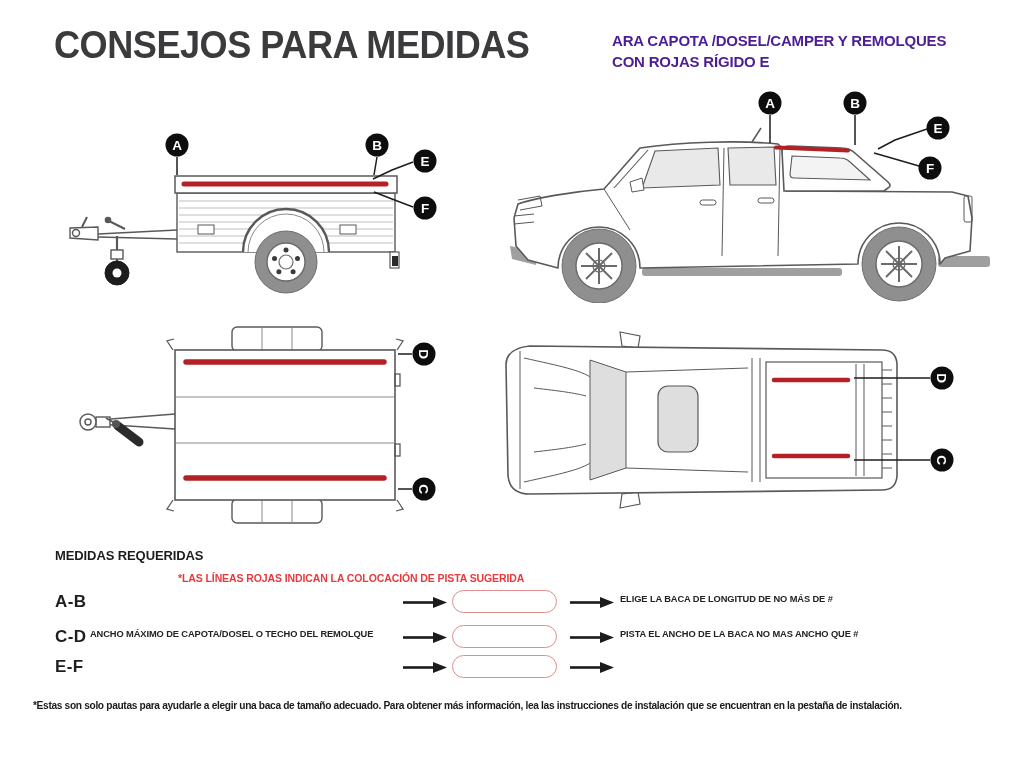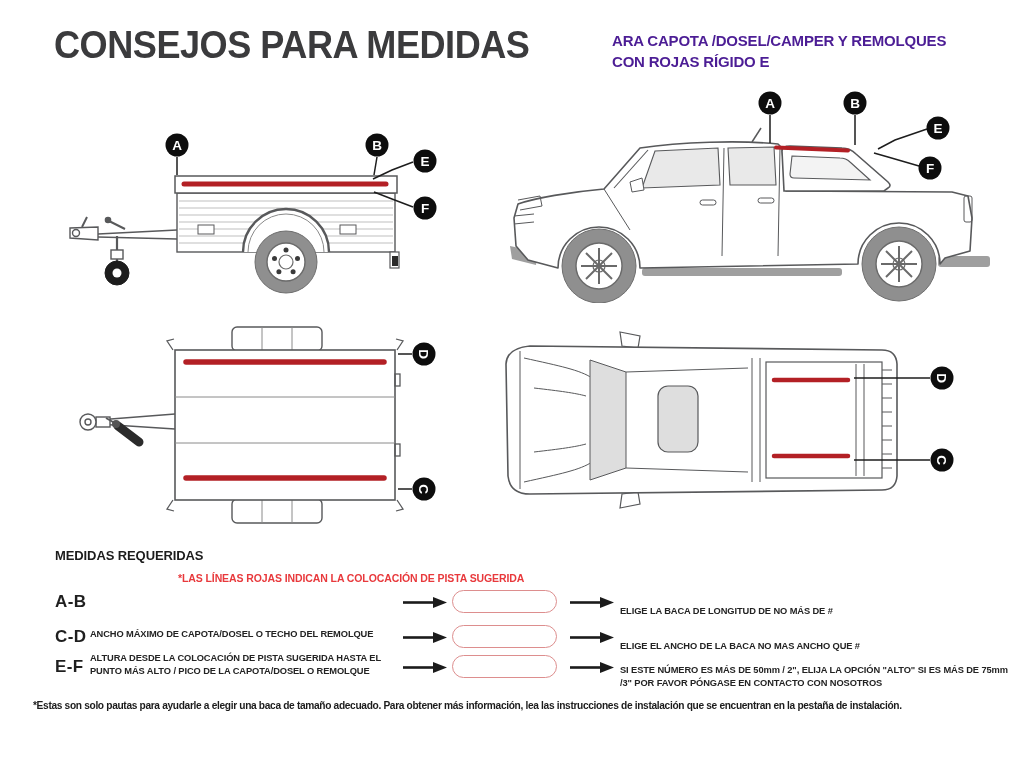--- a/index.html
+++ b/index.html
@@ -20,21 +20,21 @@
   }
   .diagram{position:absolute;}
   .sec-title{left:55px;top:548px;font-size:13px;font-weight:700;color:#1c1c1c;letter-spacing:-0.1px;white-space:nowrap;}
   .sec-note{left:178px;top:572px;font-size:10.5px;font-weight:700;color:#e8393c;letter-spacing:-0.1px;white-space:nowrap;}
   .mrow{position:absolute;left:0;width:1024px;height:36px;}
   .mrow .code{position:absolute;left:55px;font-size:17px;font-weight:700;letter-spacing:0.4px;color:#1f1f1f;}
   .mrow .desc{position:absolute;left:90px;width:320px;font-size:9.3px;font-weight:700;line-height:12.5px;letter-spacing:-0.1px;color:#232323;}
   .mrow .arrow1{position:absolute;left:403px;width:44px;height:13px;}
   .mrow .pill{position:absolute;left:452px;width:103px;height:21px;border:1.5px solid #dd8e8e;border-radius:12px;background:#fff;}
   .mrow .arrow2{position:absolute;left:570px;width:44px;height:13px;}
-  .mrow .instr{position:absolute;left:620px;width:402px;font-size:9.3px;font-weight:700;line-height:12.5px;letter-spacing:-0.1px;color:#232323;margin-top:12px;}
+  .mrow .instr{position:absolute;left:620px;width:402px;font-size:9.3px;font-weight:700;line-height:12.5px;letter-spacing:-0.1px;color:#232323;}
   .r1{top:587px}.r1 .code{top:5px}.r1 .desc{top:0}.r1 .arrow1,.r1 .arrow2{top:9px}.r1 .pill{top:3px}.r1 .instr{top:6px}
   .r2{top:624px}.r2 .code{top:3px}.r2 .desc{top:4px}.r2 .arrow1,.r2 .arrow2{top:7px}.r2 .pill{top:1px}.r2 .instr{top:4px}
   .r3{top:650px}.r3 .code{top:7px}.r3 .desc{top:2px}.r3 .arrow1,.r3 .arrow2{top:11px}.r3 .pill{top:5px}.r3 .instr{top:2px}
   .footer-note{
     left:33px;top:699px;font-size:10.5px;font-weight:700;color:#1c1c1c;
     letter-spacing:-0.35px;white-space:nowrap;
     transform:scaleX(0.97);transform-origin:left top;
   }
   svg text.lbl{font-family:"Liberation Sans",sans-serif;font-size:13.5px;font-weight:700;fill:#ffffff;}
 </style>
@@ -343,31 +343,29 @@
   <div class="desc">ANCHO MÁXIMO DE CAPOTA/DOSEL O TECHO DEL REMOLQUE</div>
   <svg class="arrow1" viewBox="0 0 44 13">
     <line x1="0" y1="6.5" x2="31" y2="6.5" stroke="#1b1b1b" stroke-width="2.6"></line>
     <polygon points="30,1 44,6.5 30,12" fill="#1b1b1b"></polygon>
   </svg>
   <div class="pill"></div>
   <svg class="arrow2" viewBox="0 0 44 13">
     <line x1="0" y1="6.5" x2="31" y2="6.5" stroke="#1b1b1b" stroke-width="2.6"></line>
     <polygon points="30,1 44,6.5 30,12" fill="#1b1b1b"></polygon>
   </svg>
-  <div class="instr">ELIGE EL ANCHO DE LA BACA NO MAS ANCHO QUE #</div>
+  <div class="instr">PISTA EL ANCHO DE LA BACA NO MAS ANCHO QUE #</div>
 </div>
 
 <div class="mrow r3">
   <div class="code">E-F</div>
-  <div class="desc">ALTURA DESDE LA COLOCACIÓN DE PISTA SUGERIDA HASTA EL PUNTO MÁS ALTO / PICO DE LA CAPOTA/DOSEL O REMOLQUE</div>
   <svg class="arrow1" viewBox="0 0 44 13">
     <line x1="0" y1="6.5" x2="31" y2="6.5" stroke="#1b1b1b" stroke-width="2.6"></line>
     <polygon points="30,1 44,6.5 30,12" fill="#1b1b1b"></polygon>
   </svg>
   <div class="pill"></div>
   <svg class="arrow2" viewBox="0 0 44 13">
     <line x1="0" y1="6.5" x2="31" y2="6.5" stroke="#1b1b1b" stroke-width="2.6"></line>
     <polygon points="30,1 44,6.5 30,12" fill="#1b1b1b"></polygon>
   </svg>
-  <div class="instr">SI ESTE NÚMERO ES MÁS DE 50mm / 2", ELIJA LA OPCIÓN "ALTO" SI ES MÁS DE 75mm /3" POR FAVOR PÓNGASE EN CONTACTO CON NOSOTROS</div>
 </div>
 
 <div class="abs footer-note">*Estas son solo pautas para ayudarle a elegir una baca de tamaño adecuado. Para obtener más información, lea las instrucciones de instalación que se encuentran en la pestaña de instalación.</div>
 
 </body></html>

